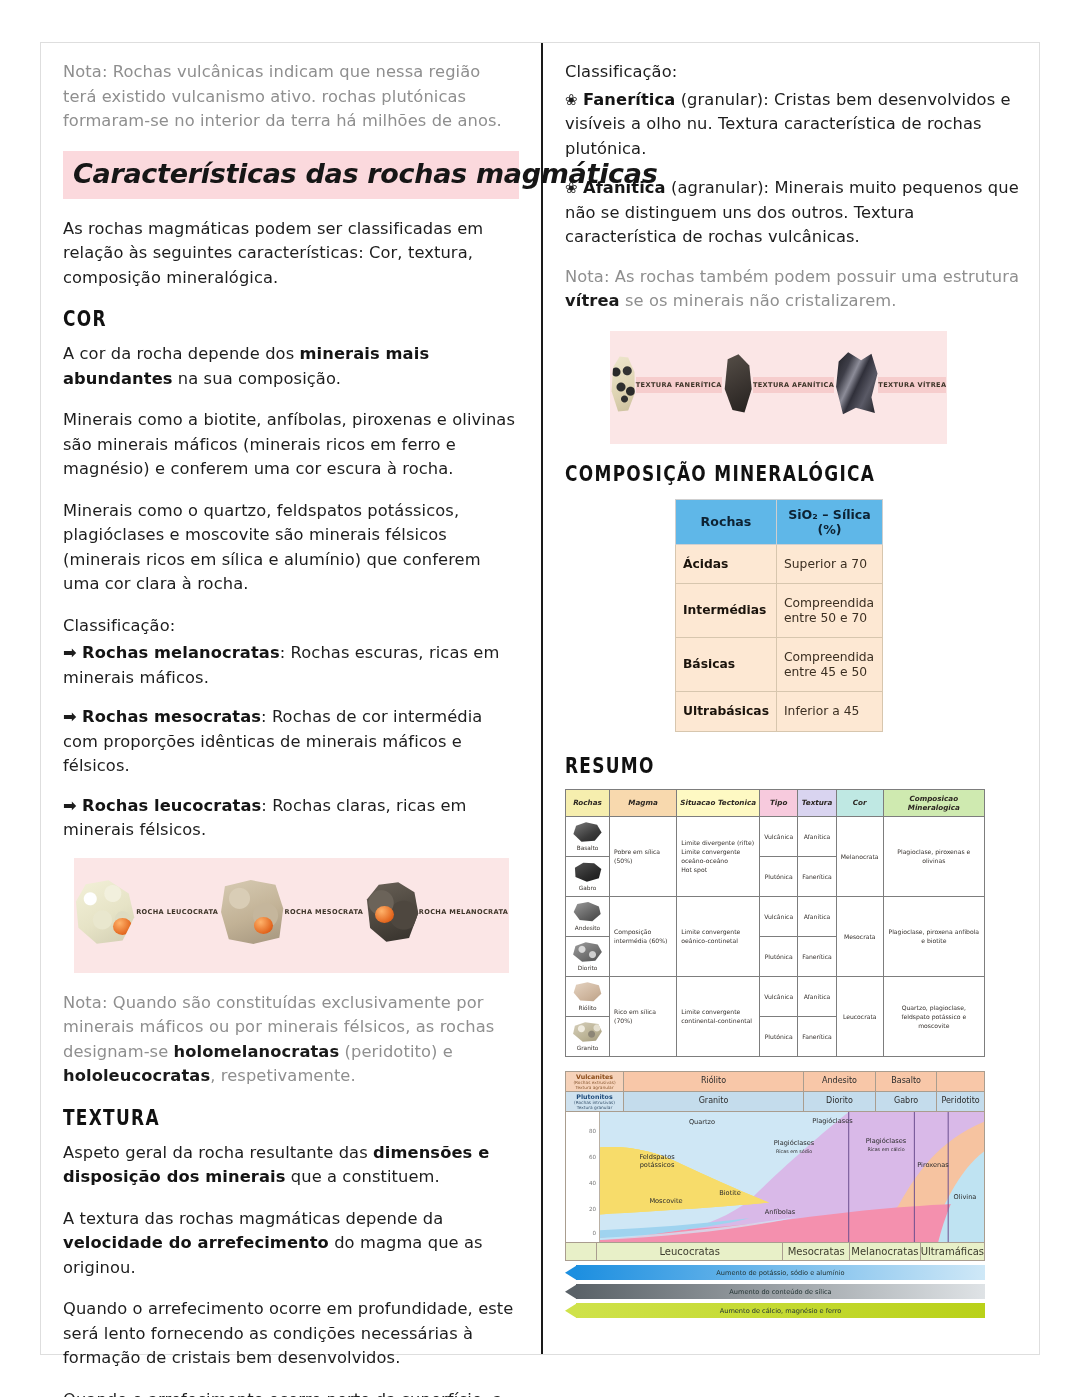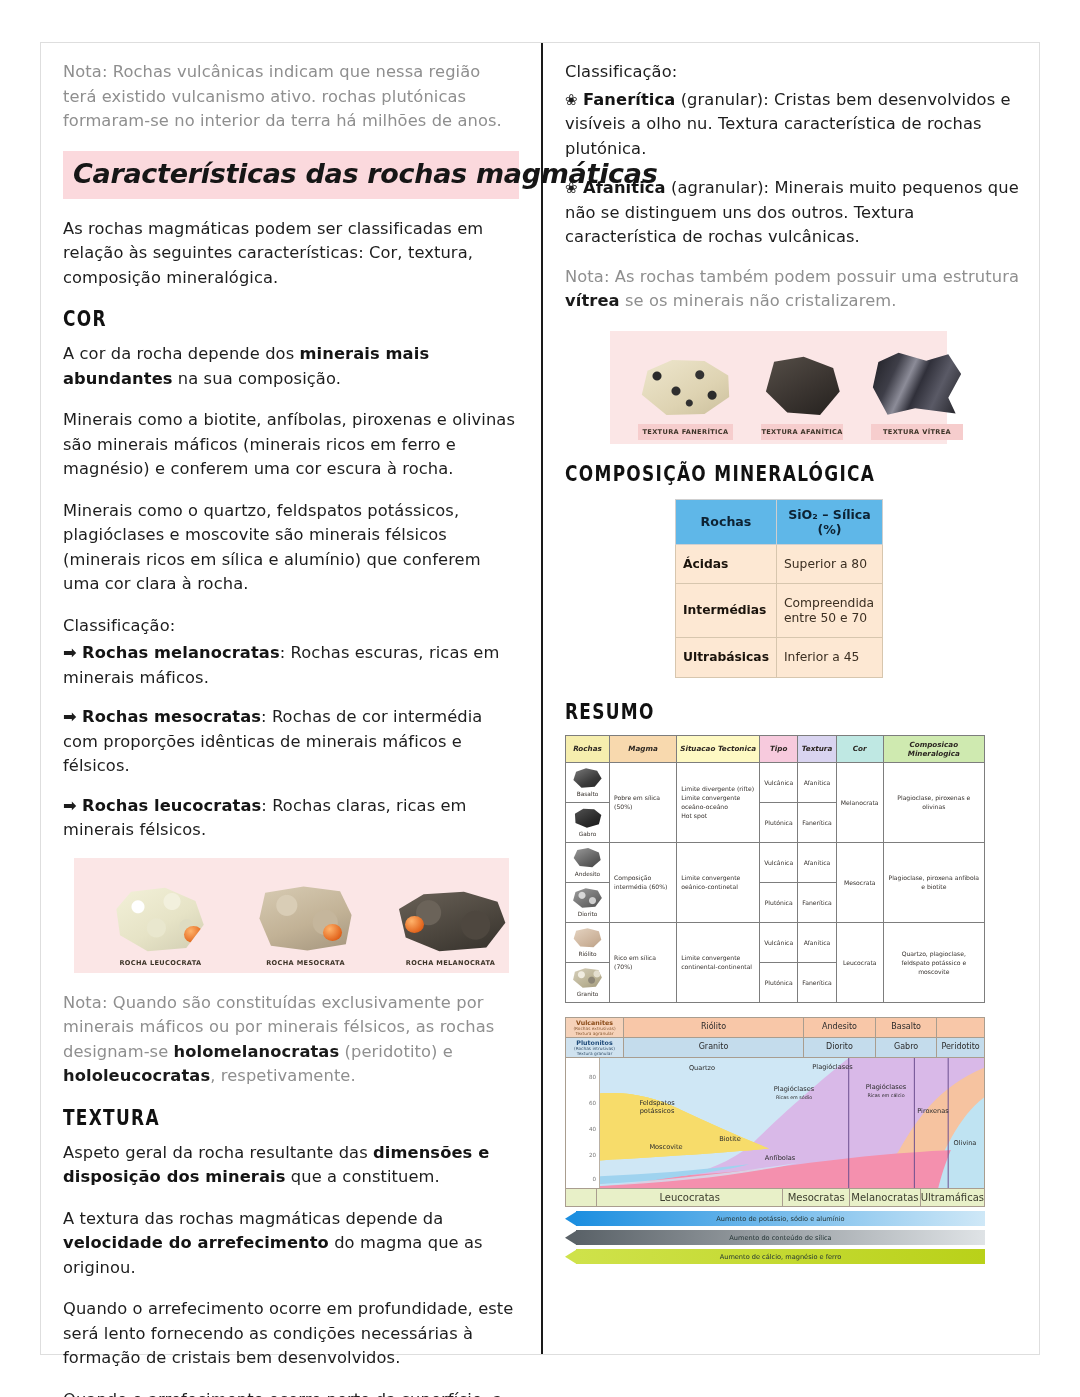--- a/index.html
+++ b/index.html
@@ -78,26 +78,25 @@
     background:#fbe6e6;
     display:flex;
     align-items:flex-end;
     justify-content:space-around;
     position:relative;
     margin:6px 0 18px 0;
   }
   .strip-left{ height:115px; width:435px; margin-left:11px;}
   .strip-right{ height:113px; width:337px; margin-left:45px;}
   .ph-item{
-    display:flex; flex-direction:column; align-items:center;
+    display:flex; flex-direction:row; align-items:center;
     width:33%;
     height:100%;
     justify-content:flex-end;
     position:relative;
-    margin-left:28px;
   }
   .ph-caption{
     font-size:6.6px;
     letter-spacing:.35px;
     color:#3d3428;
     font-weight:700;
     padding-bottom:6px;
     text-align:center;
     white-space:nowrap;
   }
@@ -416,25 +415,29 @@
         <table class="silica">
           <thead>
             <tr>
               <th>Rochas</th>
               <th>SiO₂ – Sílica (%)</th>
             </tr>
           </thead>
           <tbody>
             <tr>
               <td class="k">Ácidas</td>
-              <td class="v">Superior a 80</td>
+              <td class="v">Superior a 70</td>
             </tr>
             <tr>
               <td class="k">Intermédias</td>
               <td class="v">Compreendida entre 50 e 70</td>
+            </tr>
+            <tr>
+              <td class="k">Básicas</td>
+              <td class="v">Compreendida entre 45 e 50</td>
             </tr>
             <tr>
               <td class="k">Ultrabásicas</td>
               <td class="v">Inferior a 45</td>
             </tr>
           </tbody>
         </table>
       </div>
 
       <div class="sec-head" style="margin-top:22px;">RESUMO</div>

